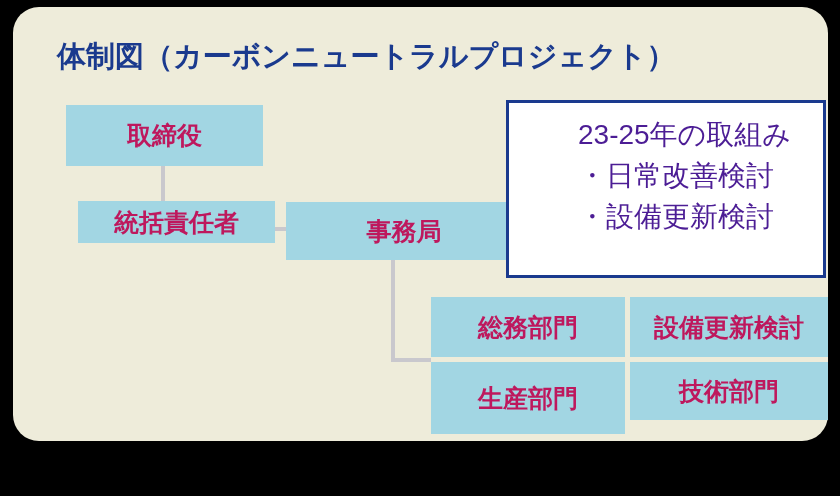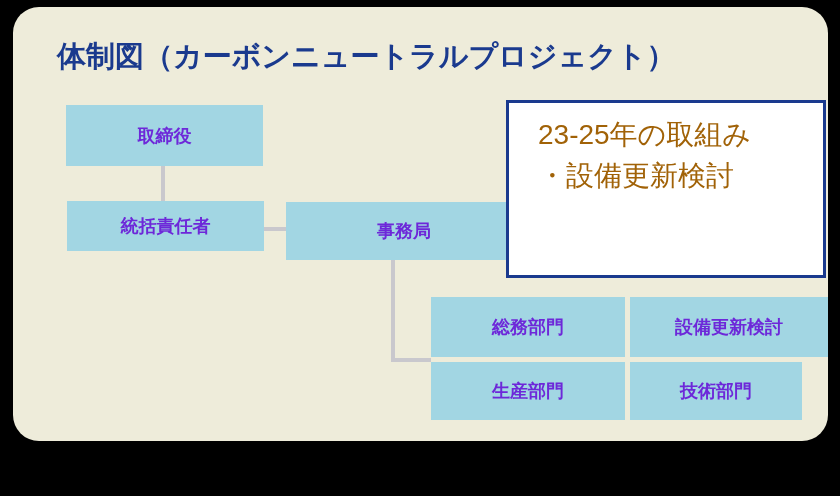--- a/index.html
+++ b/index.html
@@ -26,56 +26,57 @@
     left: 44px; top: 30px;
     font-size: 29px;
     font-weight: bold;
     color: #1a3a8e;
     letter-spacing: 0px;
     white-space: nowrap;
   }
   .node {
     position: absolute;
     background: #a2d6e3;
-    color: #6d28d9;
-    font-size: 18px;
+    color: #be185d;
+    font-size: 25px;
     font-weight: bold;
     display: flex;
     align-items: center;
     justify-content: center;
     white-space: nowrap;
   }
   .node-director            { left: 53px;  top: 98px;  width: 197px; height: 61px; }
-  .node-general-manager     { left: 54px;  top: 194px; width: 197px; height: 50px; }
+  .node-general-manager     { left: 65px;  top: 194px; width: 197px; height: 42px; }
   .node-secretariat         { left: 273px; top: 195px; width: 236px; height: 58px; }
   .node-general-affairs     { left: 418px; top: 290px; width: 194px; height: 60px; }
   .node-production-eng      { left: 617px; top: 290px; width: 198px; height: 60px; }
-  .node-production          { left: 418px; top: 355px; width: 194px; height: 58px; }
-  .node-engineering         { left: 617px; top: 355px; width: 172px; height: 58px; }
+  .node-production          { left: 418px; top: 355px; width: 194px; height: 72px; }
+  .node-engineering         { left: 617px; top: 355px; width: 198px; height: 58px; }
   .connector {
     position: absolute;
     background: #c9c8cd;
   }
   .conn-director-v   { left: 148px; top: 159px; width: 4px;  height: 36px; }
   .conn-manager-h    { left: 250px; top: 220px; width: 23px; height: 4px;  }
   .conn-secretariat-v{ left: 378px; top: 253px; width: 4px;  height: 102px;}
   .conn-secretariat-h{ left: 378px; top: 351px; width: 40px; height: 4px;  }
   .note-box {
     position: absolute;
     left: 493px; top: 93px;
     width: 320px; height: 178px;
     background: #ffffff;
     border: 3px solid #1a3a8e;
     padding: 11px 10px 0 29px;
   }
   .note-line {
     font-size: 28px;
-    color: #a16207;
+    color: #4c1d95;
     line-height: 41px;
     white-space: nowrap;
+    margin-left: 40px;
   }
 </style>
 </head>
 <body>
 
 <div class="canvas">
   <div class="panel">
 
     <div class="title">体制図（カーボンニュートラルプロジェクト）</div>
 
@@ -87,17 +88,18 @@
     <div class="node node-director">取締役</div>
     <div class="node node-general-manager">統括責任者</div>
     <div class="node node-secretariat">事務局</div>
     <div class="node node-general-affairs">総務部門</div>
     <div class="node node-production-eng">設備更新検討</div>
     <div class="node node-production">生産部門</div>
     <div class="node node-engineering">技術部門</div>
 
     <div class="note-box">
       <div class="note-line">23-25年の取組み</div>
+      <div class="note-line">・日常改善検討</div>
       <div class="note-line">・設備更新検討</div>
     </div>
 
   </div>
 </div>
 
 </body></html>

